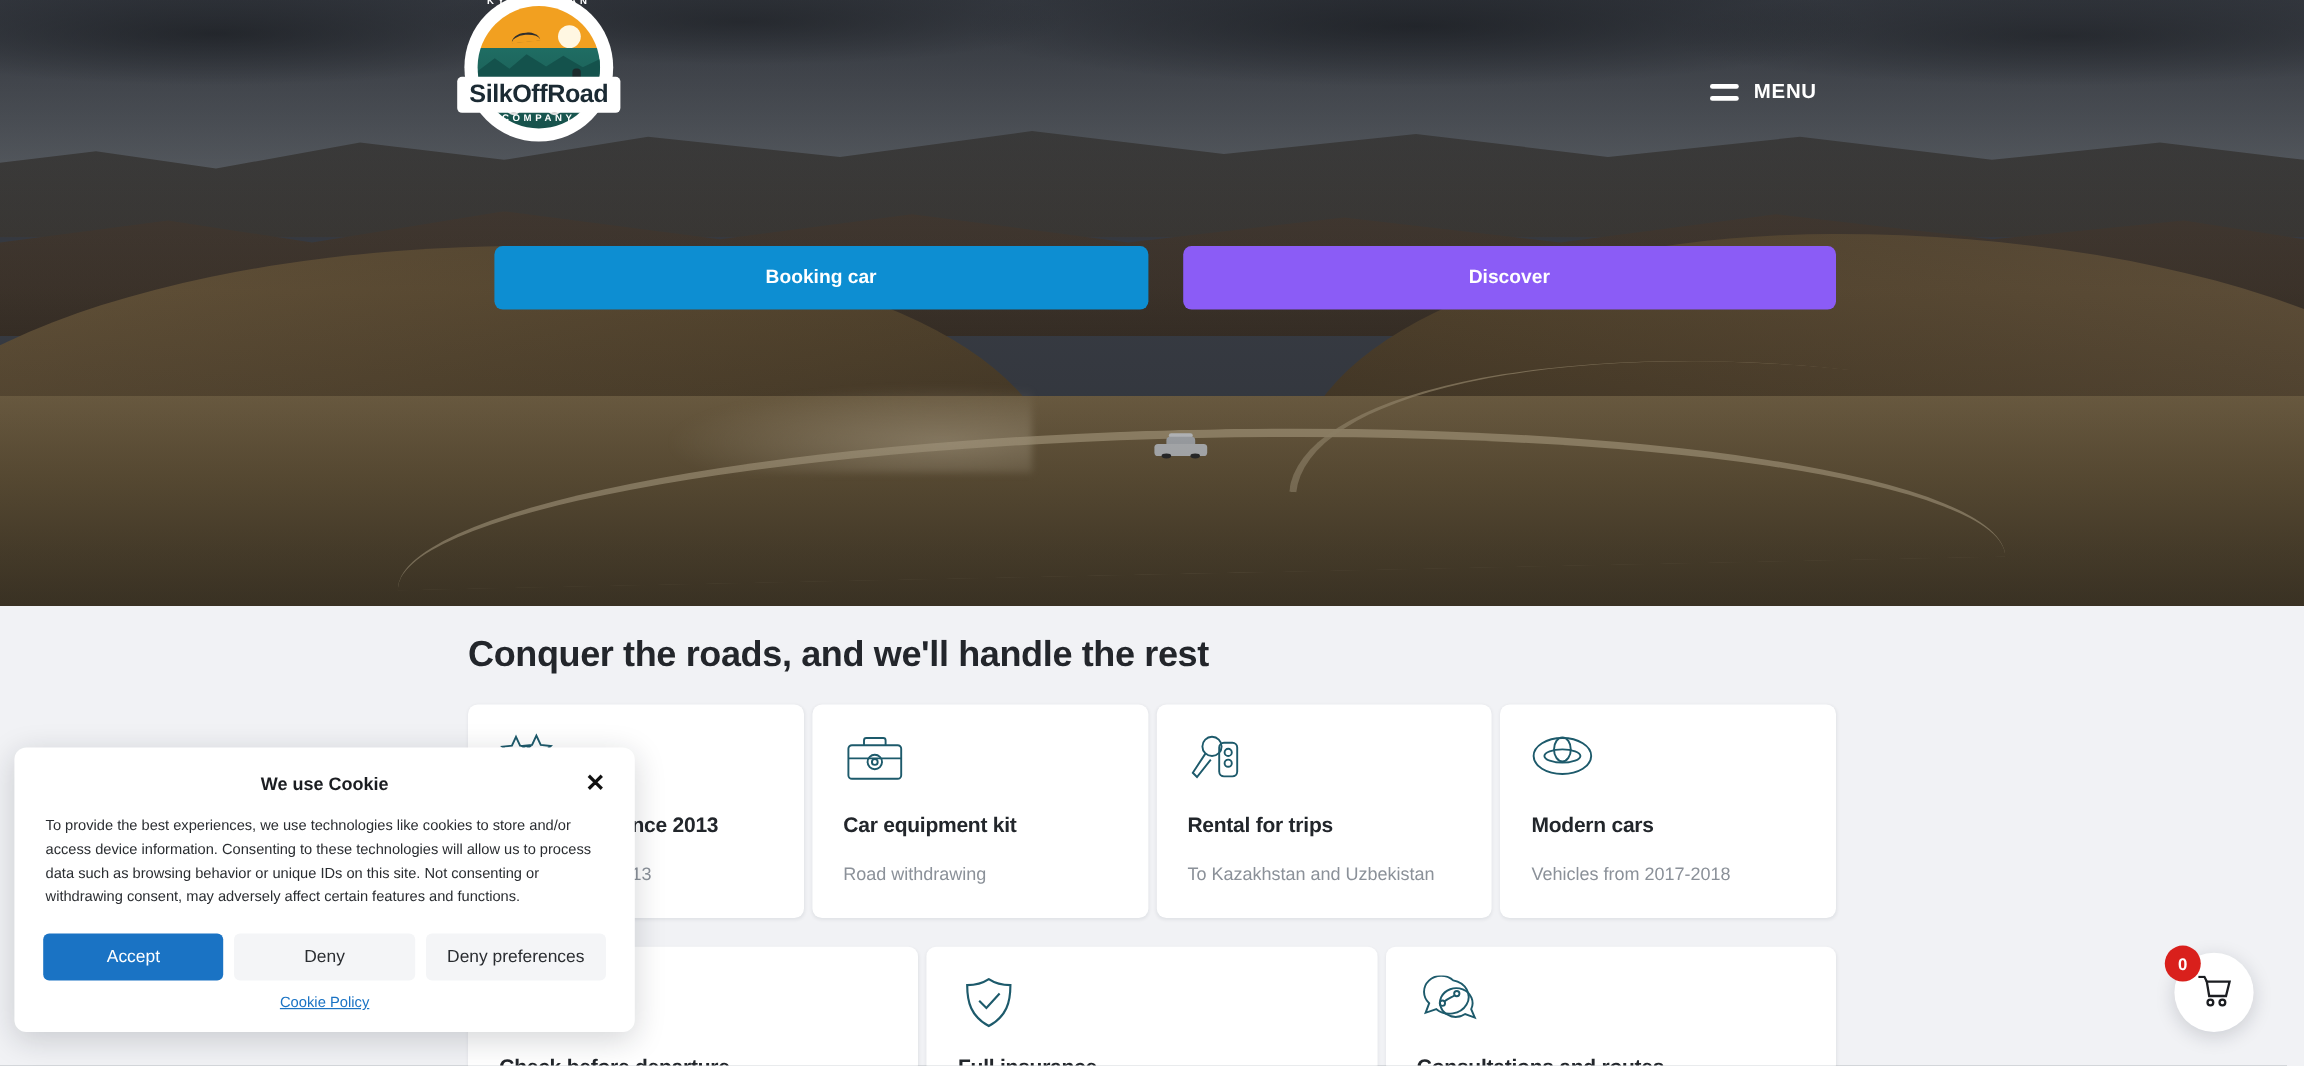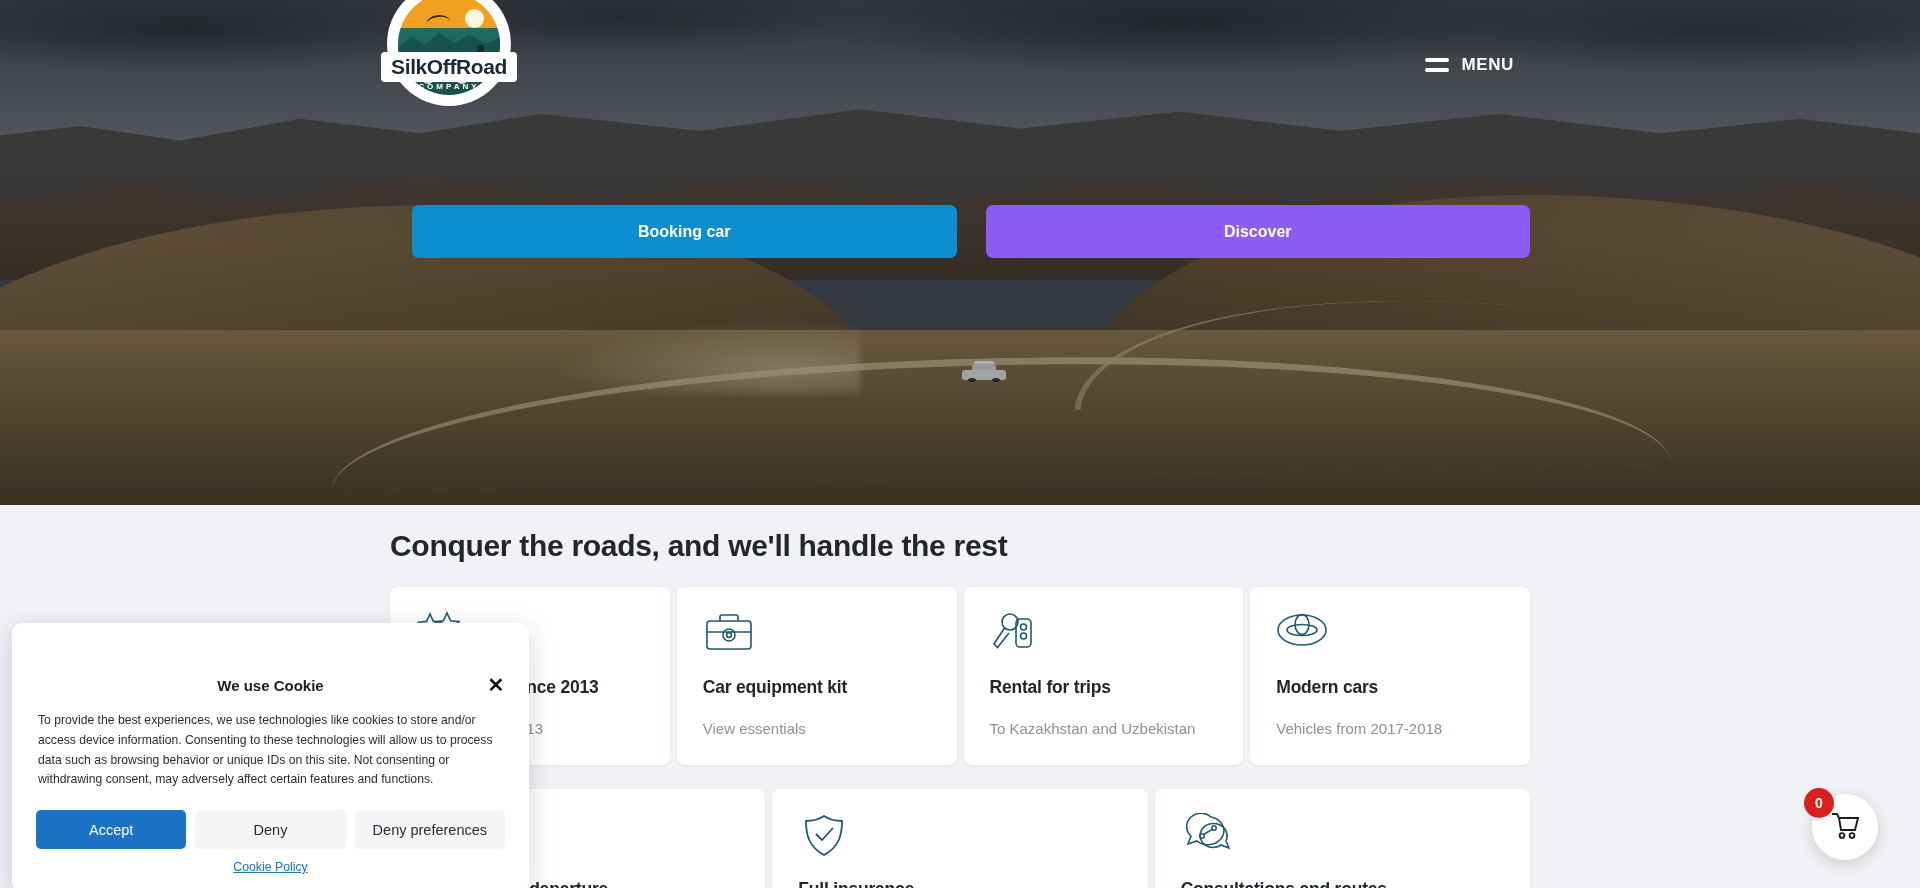--- a/index.html
+++ b/index.html
@@ -86,21 +86,21 @@
   .car .w1   { position:absolute; left:6px; top:14px; width:8px; height:4px; background:#2b2b2b; border-radius:50%; }
   .car .w2   { position:absolute; left:30px; top:14px; width:8px; height:4px; background:#2b2b2b; border-radius:50%; }
   .hero-vignette {
     position: absolute; inset: 0;
     background:
       linear-gradient(180deg, rgba(20,22,26,.48) 0%, rgba(20,22,26,.22) 28%, rgba(20,22,26,.10) 48%, rgba(20,22,26,.34) 100%);
   }
 
   
   .header {
-    position: absolute; left: 0; top: 0; width: 1920px; height: 130px; z-index: 6;
+    position: absolute; left: 0; top: 12px; width: 1920px; height: 130px; z-index: 6;
   }
   .logo {
     position: absolute; left: 387px; top: -18px; width: 124px; height: 138px;
   }
   .logo-badge {
     position: absolute; left: 0; top: 0; width: 124px; height: 124px;
     border-radius: 50%;
     background: #ffffff;
   }
   .logo-inner {
@@ -184,21 +184,21 @@
   .card-title { font-size:17.5px; font-weight:700; color:#22262b; margin-bottom:22px; letter-spacing:-.2px; }
   .card-sub { font-size:15px; color:#8b9199; }
 
   
   .cookie {
     position:absolute; left:12px; top:623px; width:517px;
     background:#ffffff; border-radius:10px; z-index: 40;
     box-shadow: 0 6px 26px rgba(20,25,40,.18);
     padding: 18px 24px 16px 24px;
   }
-  .cookie-head { position:relative; text-align:center; padding: 4px 0 10px 0; margin-top: 32px; }
+  .cookie-head { position:relative; text-align:center; padding: 4px 0 10px 0; }
   .cookie-title { font-size:15px; font-weight:700; color:#1b1d21; }
   .cookie-close {
     position:absolute; right:-4px; top:-1px; width:26px; height:26px;
     border:none; background:transparent; cursor:pointer;
     font-size:20px; line-height:20px; color:#111; font-weight:700;
     font-family:"Liberation Sans", sans-serif;
   }
   .cookie-body {
     font-size:12.2px; line-height:1.62; color:#2a2d31; padding: 6px 2px 16px 2px;
   }
@@ -311,21 +311,21 @@
         <div class="card-icon">
           <svg width="52" height="44" viewBox="0 0 52 44" fill="none" stroke="currentColor" stroke-width="1.6">
             <rect x="4" y="10" width="44" height="28" rx="3"></rect>
             <path d="M17 10 V6 a2 2 0 0 1 2-2 h14 a2 2 0 0 1 2 2 v4"></path>
             <path d="M4 21 H48"></path>
             <circle cx="26" cy="24" r="6"></circle>
               <circle cx="26" cy="24" r="2.4"></circle>
           </svg>
         </div>
         <div class="card-title">Car equipment kit</div>
-        <div class="card-sub">View essentials</div>
+        <div class="card-sub">Road withdrawing</div>
       </div>
 
       <div class="card">
         <div class="card-icon">
           <svg width="52" height="46" viewBox="0 0 52 46" fill="none" stroke="currentColor" stroke-width="1.6">
             <circle cx="20" cy="11" r="8"></circle>
             <path d="M14.5 17 L4 33 l3.5 3.5 L19 22"></path>
             <rect x="26" y="8" width="15" height="28" rx="4"></rect>
             <circle cx="33.5" cy="16" r="3"></circle>
               <circle cx="33.5" cy="25" r="3"></circle>

